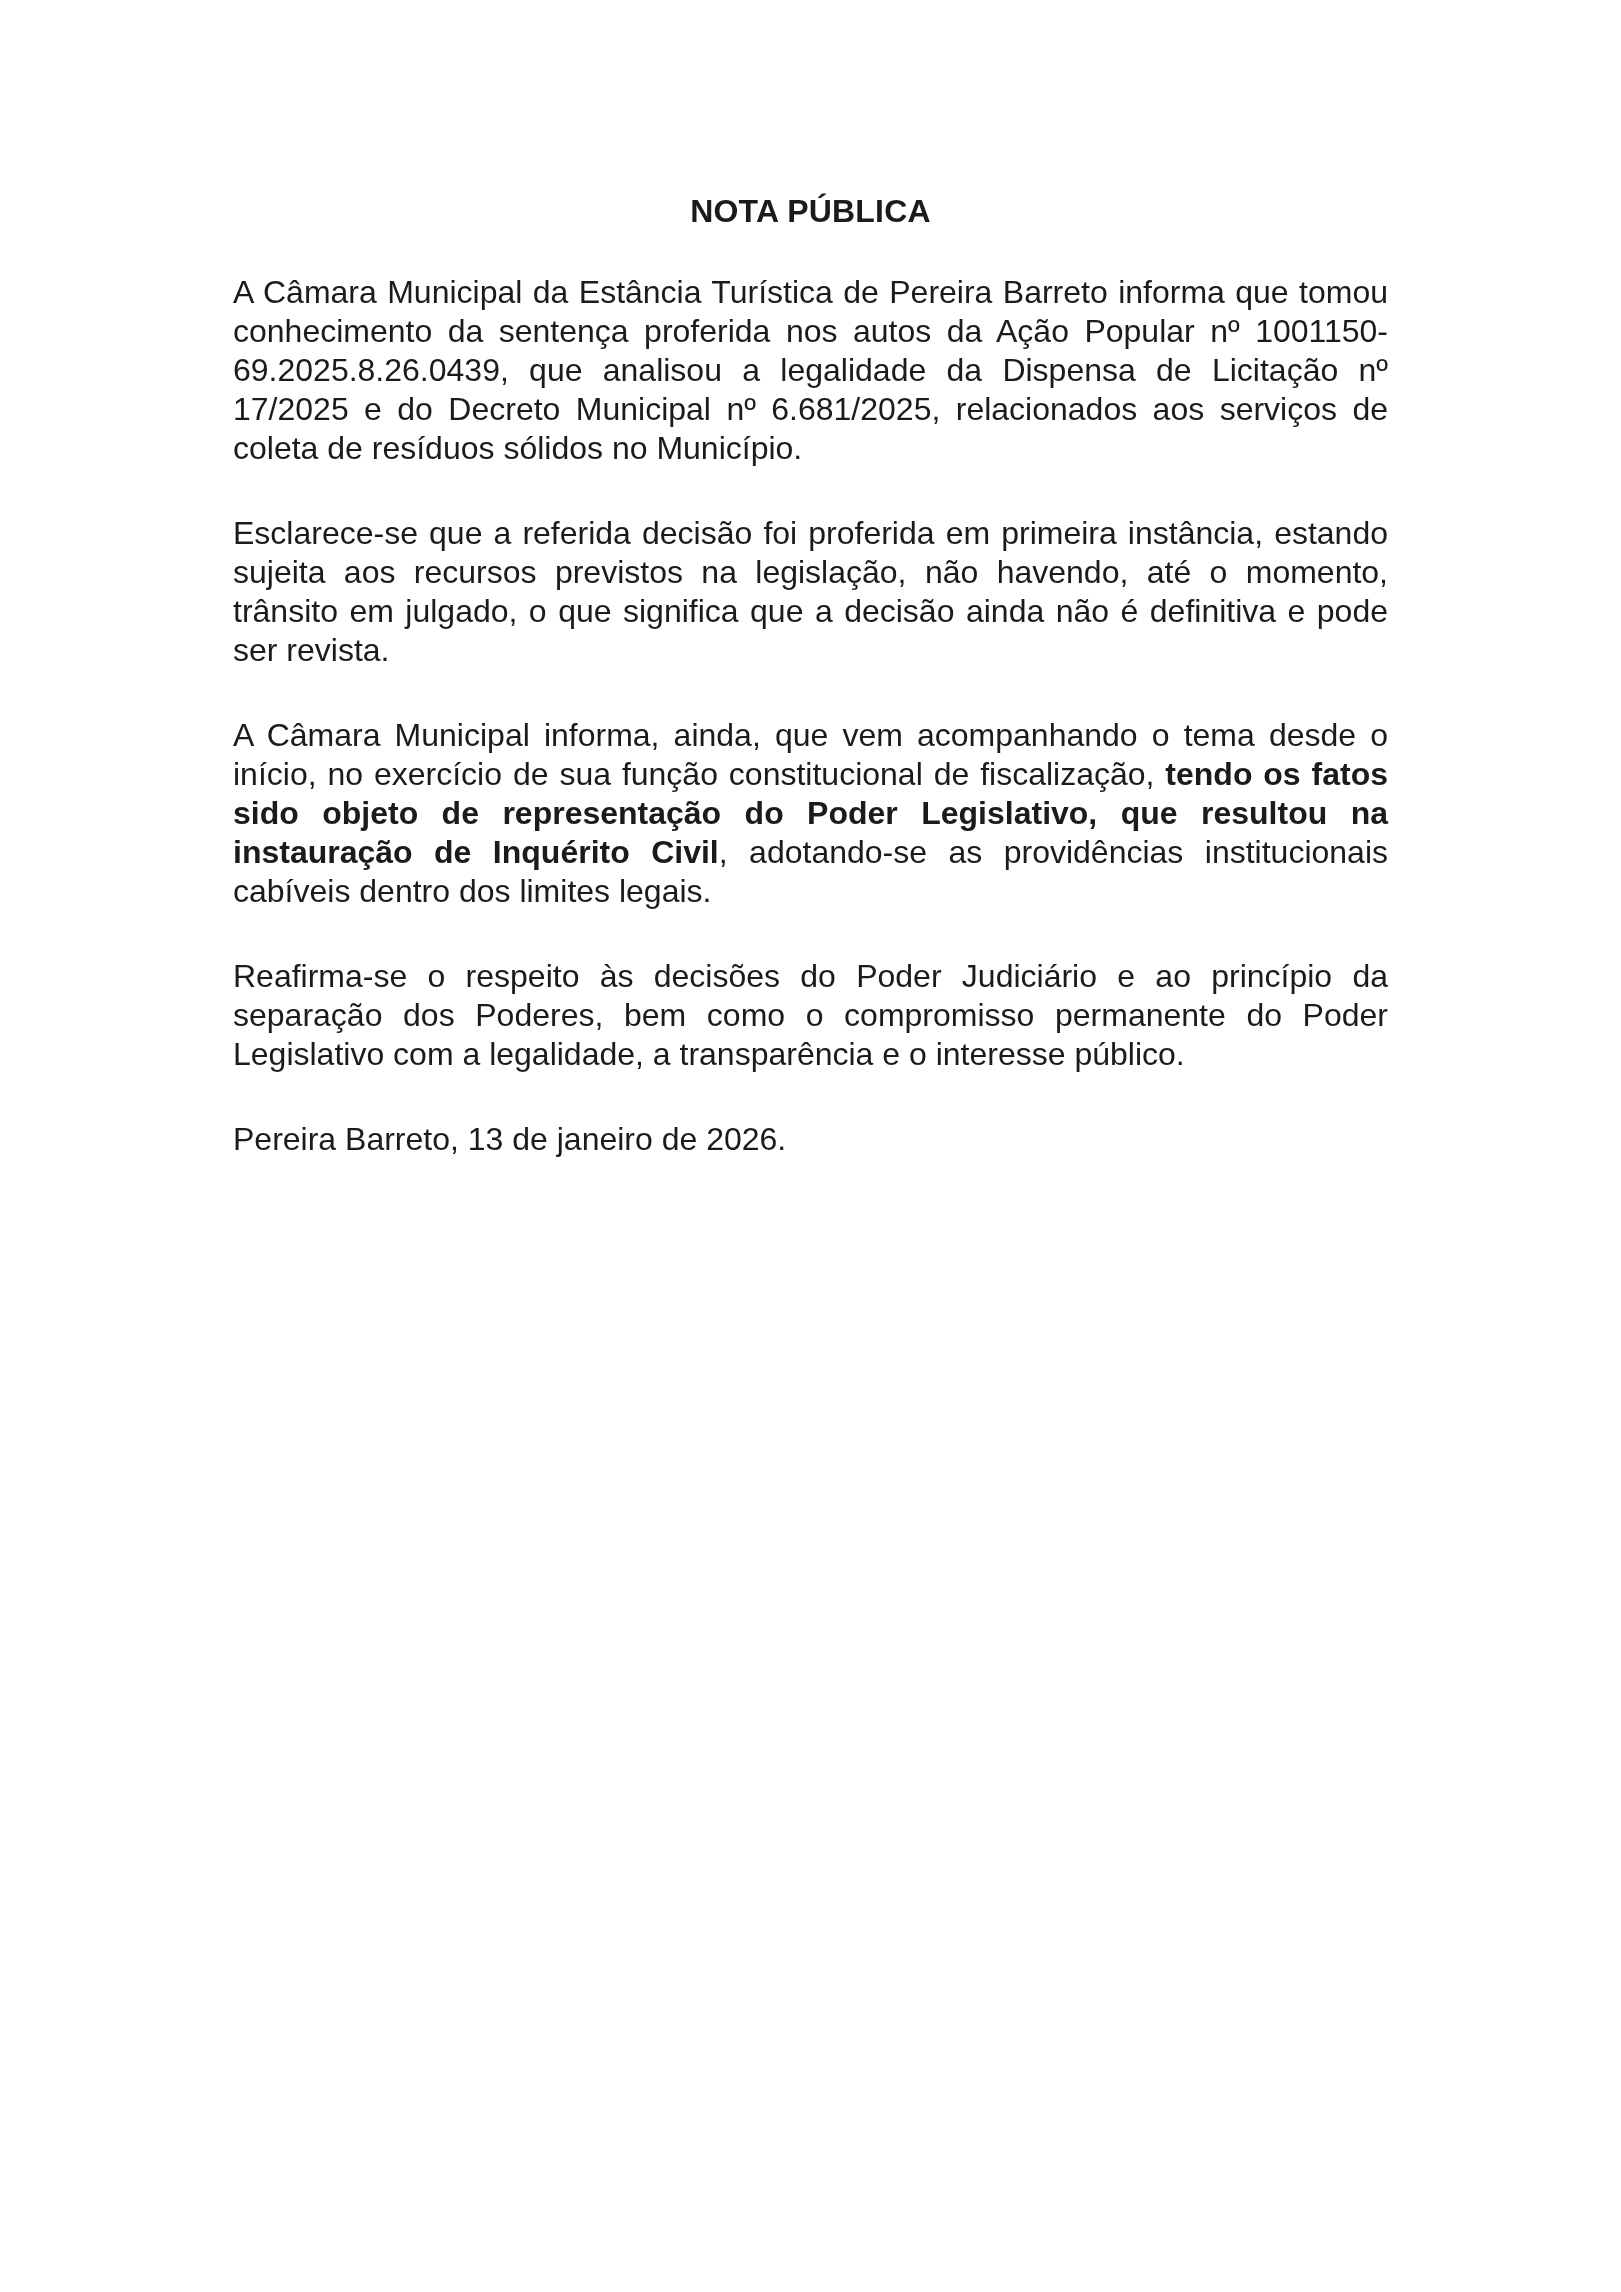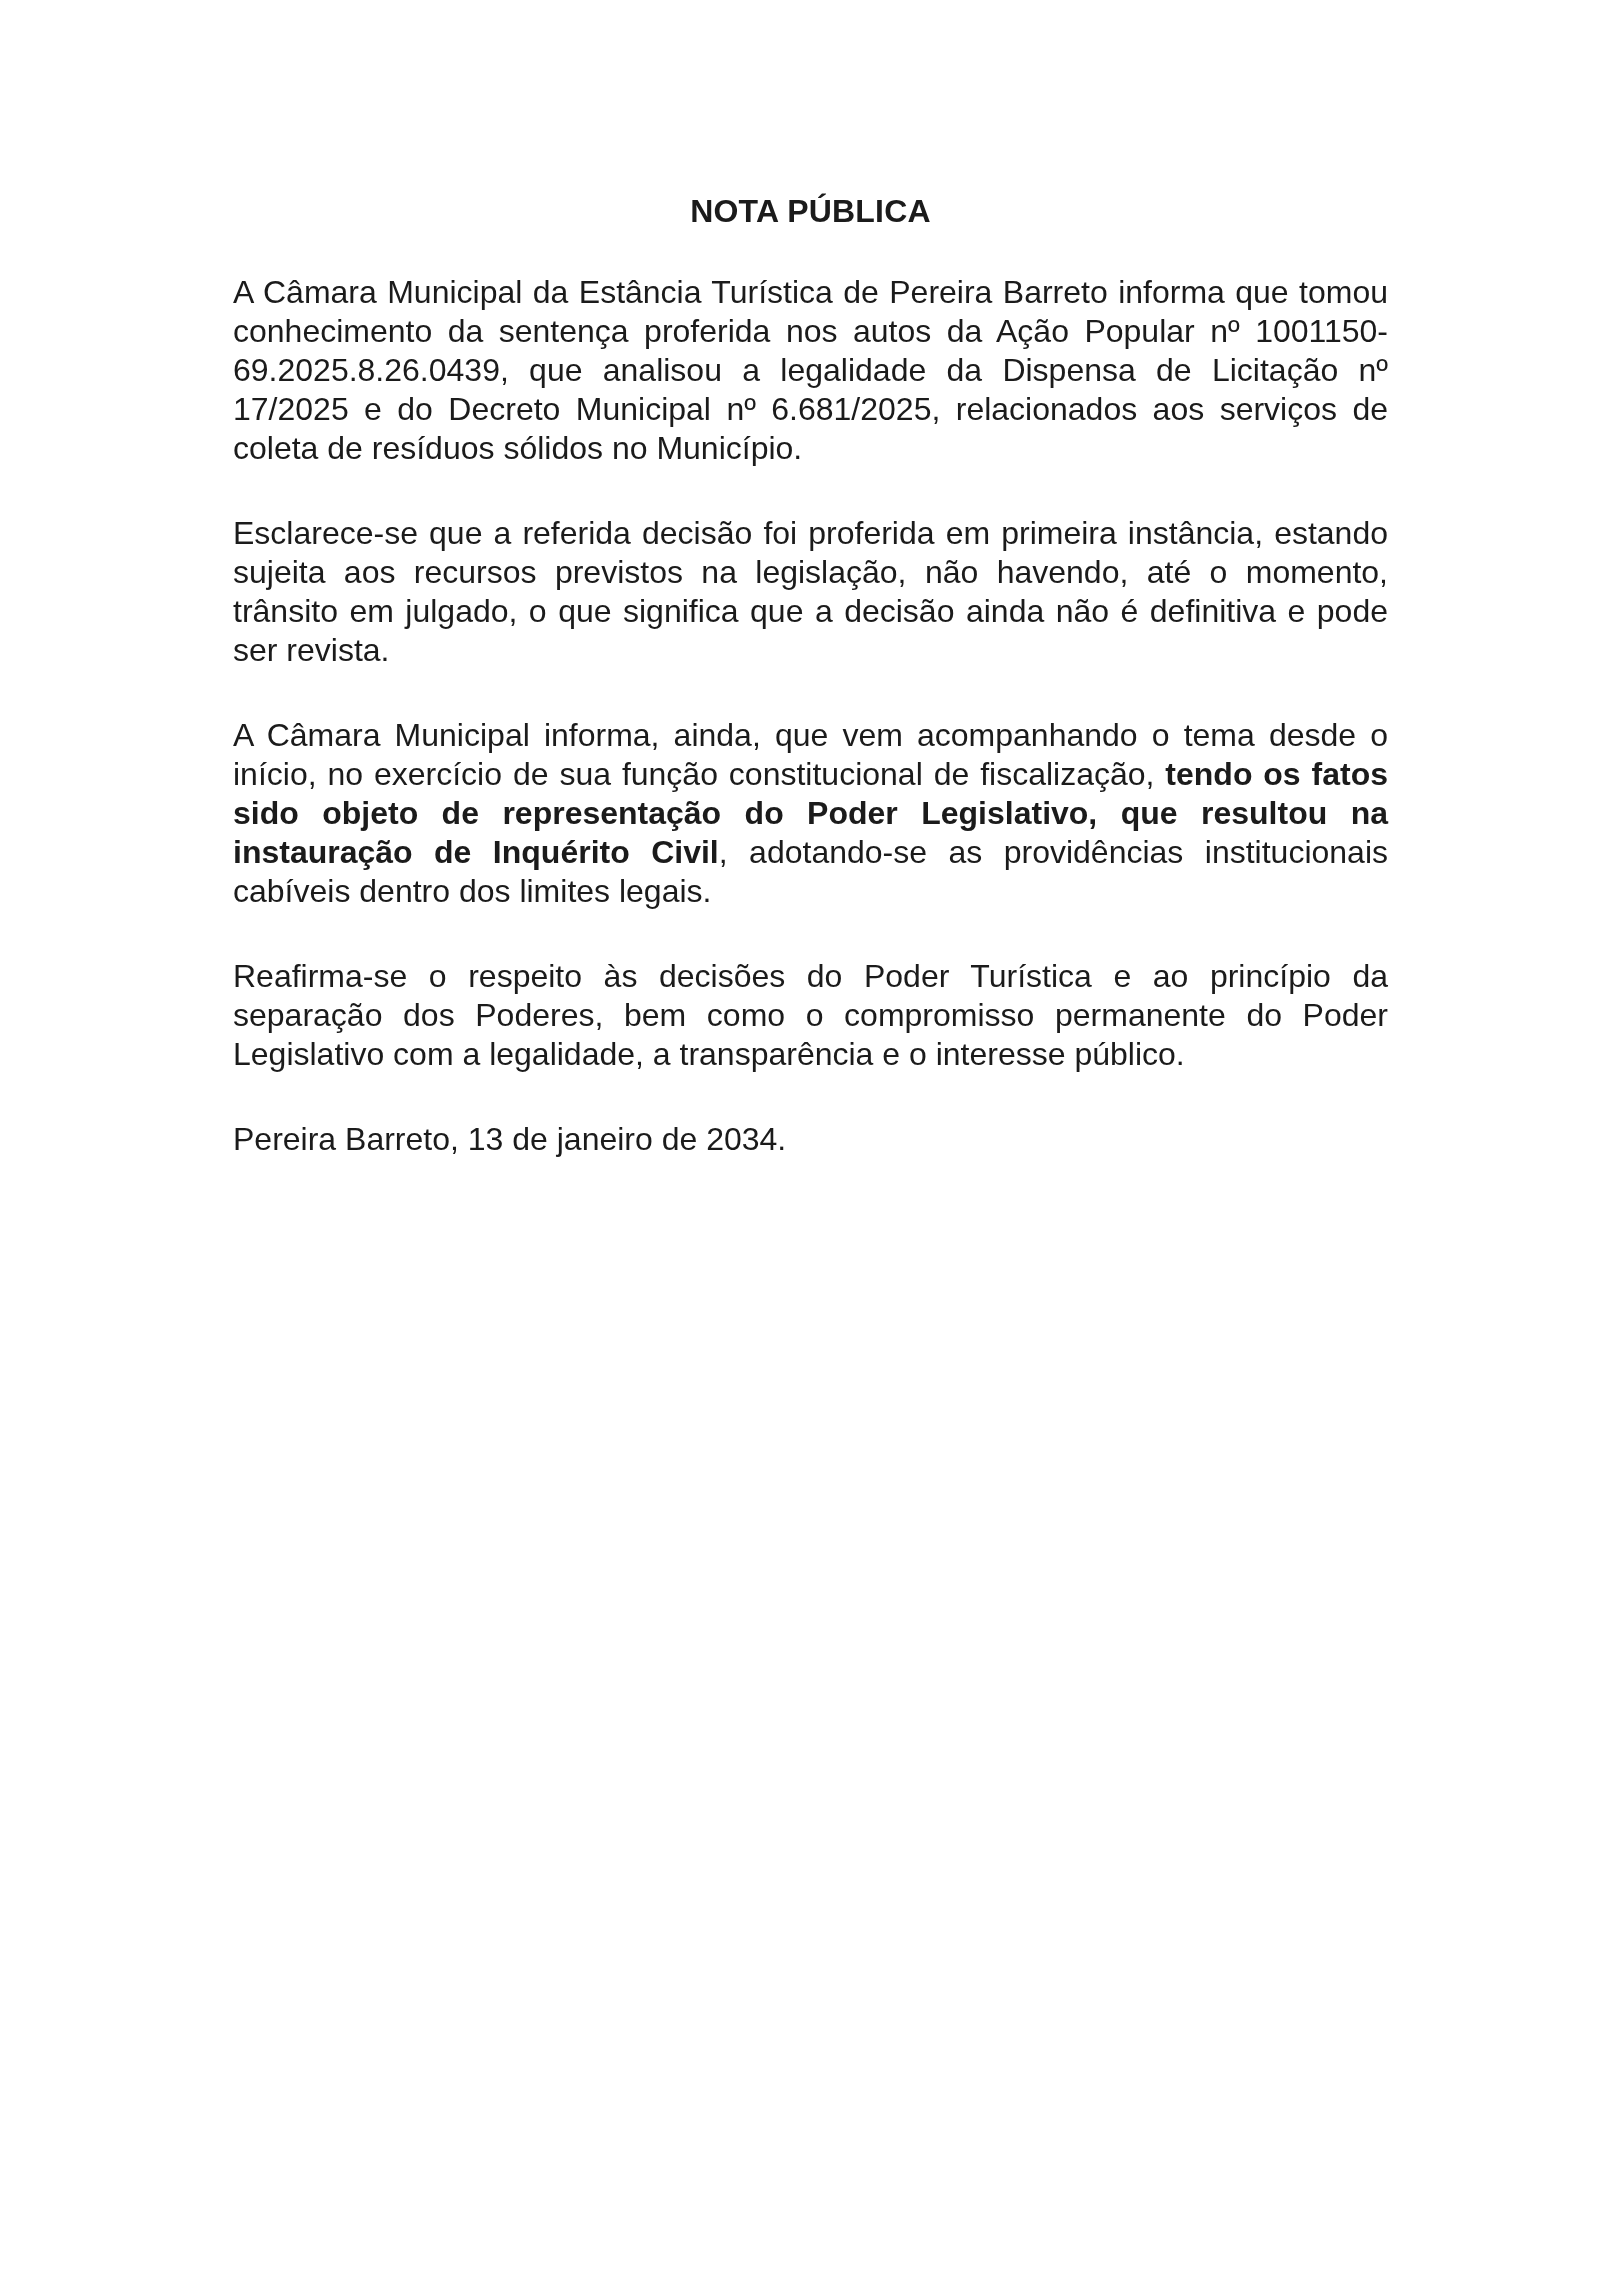--- a/index.html
+++ b/index.html
@@ -49,18 +49,18 @@
 </head>
 <body>
 
 <div class="page" data-name="document-page">
   <h1 class="title" data-name="document-title">NOTA PÚBLICA</h1>
 
   <div class="doc-body" data-name="document-body">
       <p class="para" data-name="paragraph-1"><span class="seg" data-name="text-segment">A Câmara Municipal da Estância Turística de Pereira Barreto informa que tomou conhecimento da sentença proferida nos autos da Ação Popular nº 1001150-69.2025.8.26.0439, que analisou a legalidade da Dispensa de Licitação nº 17/2025 e do Decreto Municipal nº 6.681/2025, relacionados aos serviços de coleta de resíduos sólidos no Município.</span></p>
       <p class="para" data-name="paragraph-2"><span class="seg" data-name="text-segment">Esclarece-se que a referida decisão foi proferida em primeira instância, estando sujeita aos recursos previstos na legislação, não havendo, até o momento, trânsito em julgado, o que significa que a decisão ainda não é definitiva e pode ser revista.</span></p>
       <p class="para" data-name="paragraph-3"><span class="seg" data-name="text-segment">A Câmara Municipal informa, ainda, que vem acompanhando o tema desde o início, no exercício de sua função constitucional de fiscalização, </span><span class="seg-bold" data-name="bold-text-segment">tendo os fatos sido objeto de representação do Poder Legislativo, que resultou na instauração de Inquérito Civil</span><span class="seg" data-name="text-segment">, adotando-se as providências institucionais cabíveis dentro dos limites legais.</span></p>
-      <p class="para" data-name="paragraph-4"><span class="seg" data-name="text-segment">Reafirma-se o respeito às decisões do Poder Turística e ao princípio da separação dos Poderes, bem como o compromisso permanente do Poder Legislativo com a legalidade, a transparência e o interesse público.</span></p>
-      <p class="para" data-name="date-line"><span class="seg" data-name="text-segment">Pereira Barreto, 13 de janeiro de 2034.</span></p>
+      <p class="para" data-name="paragraph-4"><span class="seg" data-name="text-segment">Reafirma-se o respeito às decisões do Poder Judiciário e ao princípio da separação dos Poderes, bem como o compromisso permanente do Poder Legislativo com a legalidade, a transparência e o interesse público.</span></p>
+      <p class="para" data-name="date-line"><span class="seg" data-name="text-segment">Pereira Barreto, 13 de janeiro de 2026.</span></p>
     </div>
 
 </div>
 
 
 </body></html>

